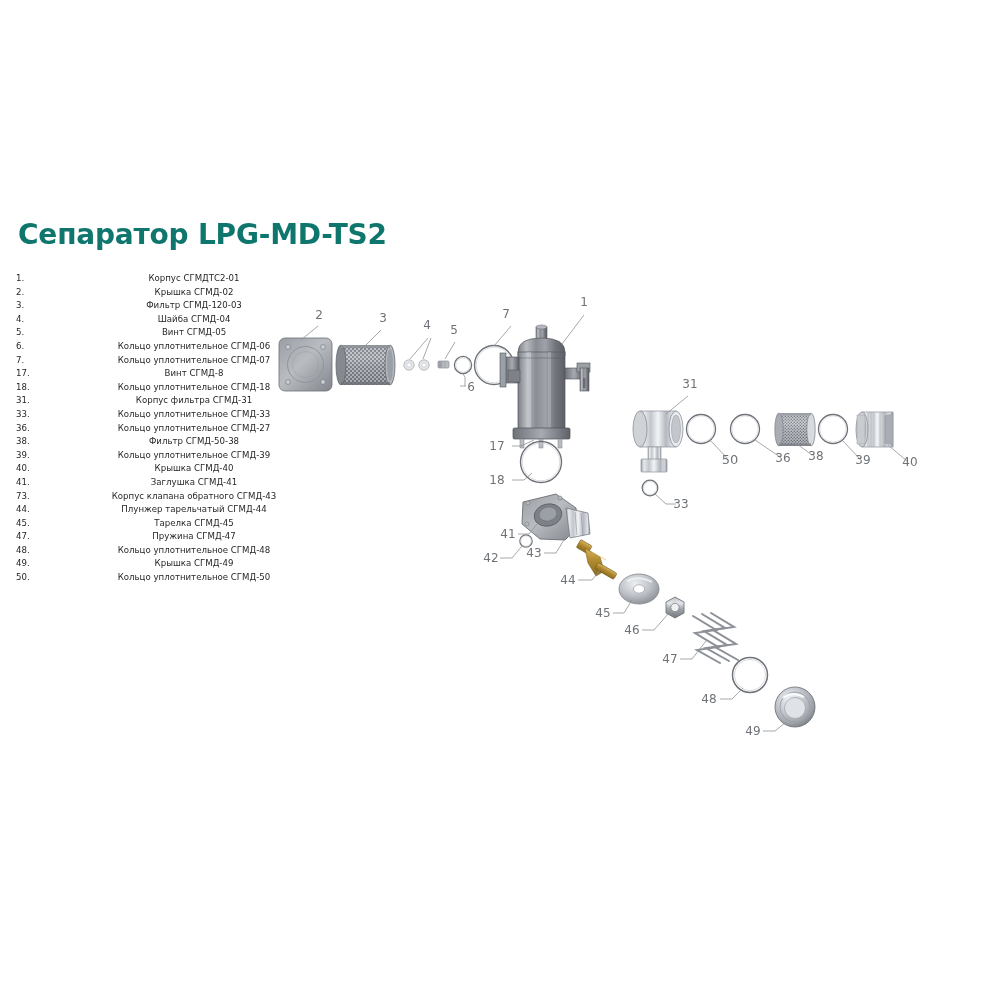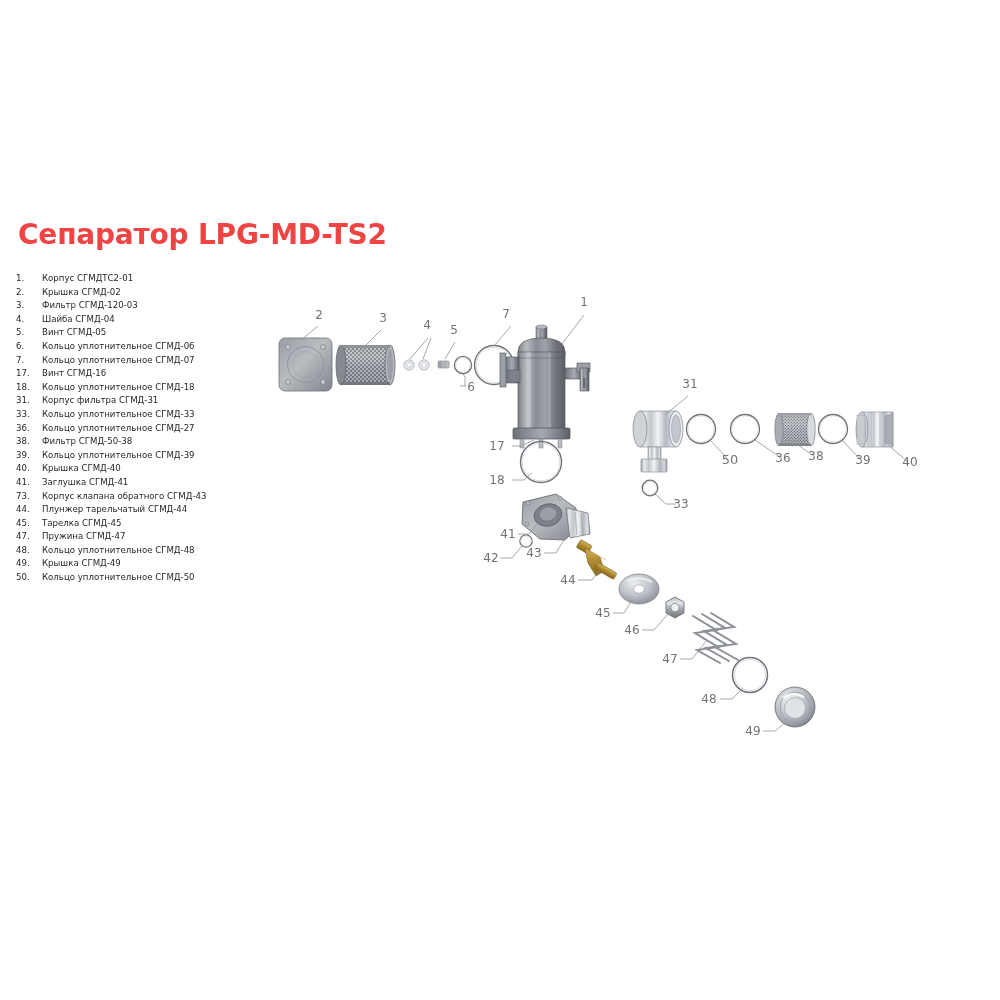--- a/index.html
+++ b/index.html
@@ -21,21 +21,21 @@
     background: #ffffff;
   }
 
   
   #title {
     position: absolute;
     left: 18px;
     top: 218px;
     font-size: 28px;
     font-weight: bold;
-    color: #ef4444;
+    color: #0f766e;
     letter-spacing: -0.2px;
     white-space: nowrap;
   }
 
   
   #parts-list {
     position: absolute;
     left: 16px;
     top: 272px;
     width: 330px;
@@ -47,21 +47,21 @@
     line-height: 13.6px;
     color: #231f20;
     white-space: nowrap;
   }
   .part-row.gap-before { }
   .part-num {
     width: 26px;
     flex: 0 0 26px;
     text-align: left;
   }
-  .part-name { flex: 1 1 auto; }
+  .part-name { flex: 1 1 auto; text-align: center; }
 
   
   #diagram {
     position: absolute;
     left: 0;
     top: 0;
     width: 1000px;
     height: 1000px;
     pointer-events: none;
   }
@@ -110,21 +110,21 @@
       <div class="part-row">
         <span class="part-num">6.</span>
         <span class="part-name">Кольцо уплотнительное СГМД-06</span>
       </div>
       <div class="part-row">
         <span class="part-num">7.</span>
         <span class="part-name">Кольцо уплотнительное СГМД-07</span>
       </div>
       <div class="part-row">
         <span class="part-num">17.</span>
-        <span class="part-name">Винт СГМД-16</span>
+        <span class="part-name">Винт СГМД-8</span>
       </div>
       <div class="part-row">
         <span class="part-num">18.</span>
         <span class="part-name">Кольцо уплотнительное СГМД-18</span>
       </div>
       <div class="part-row">
         <span class="part-num">31.</span>
         <span class="part-name">Корпус фильтра СГМД-31</span>
       </div>
       <div class="part-row">

